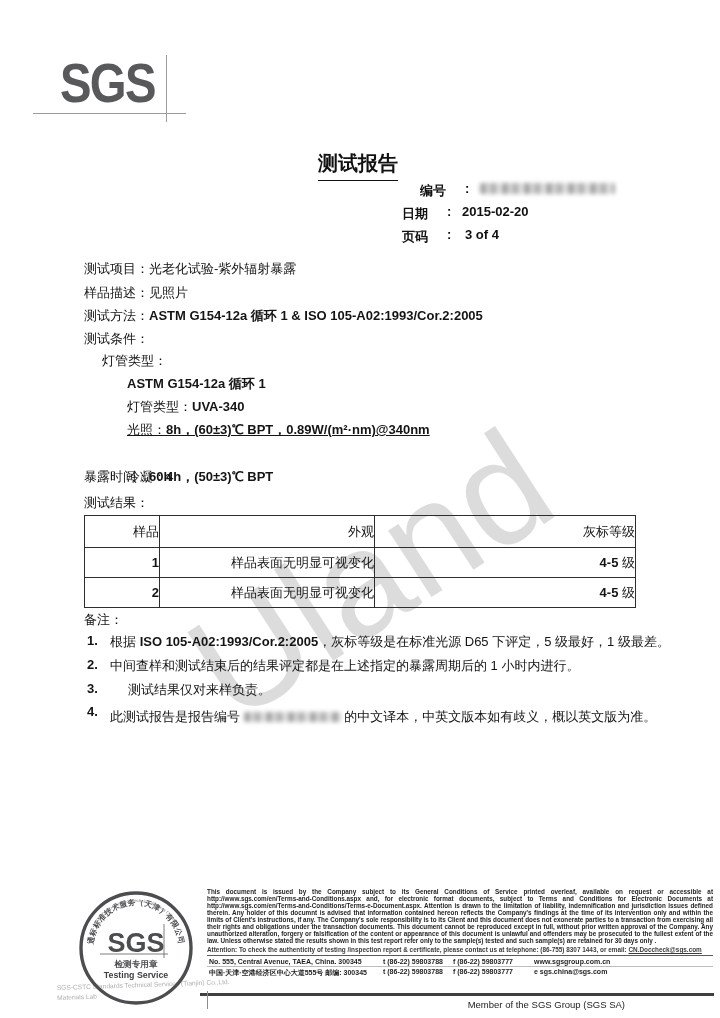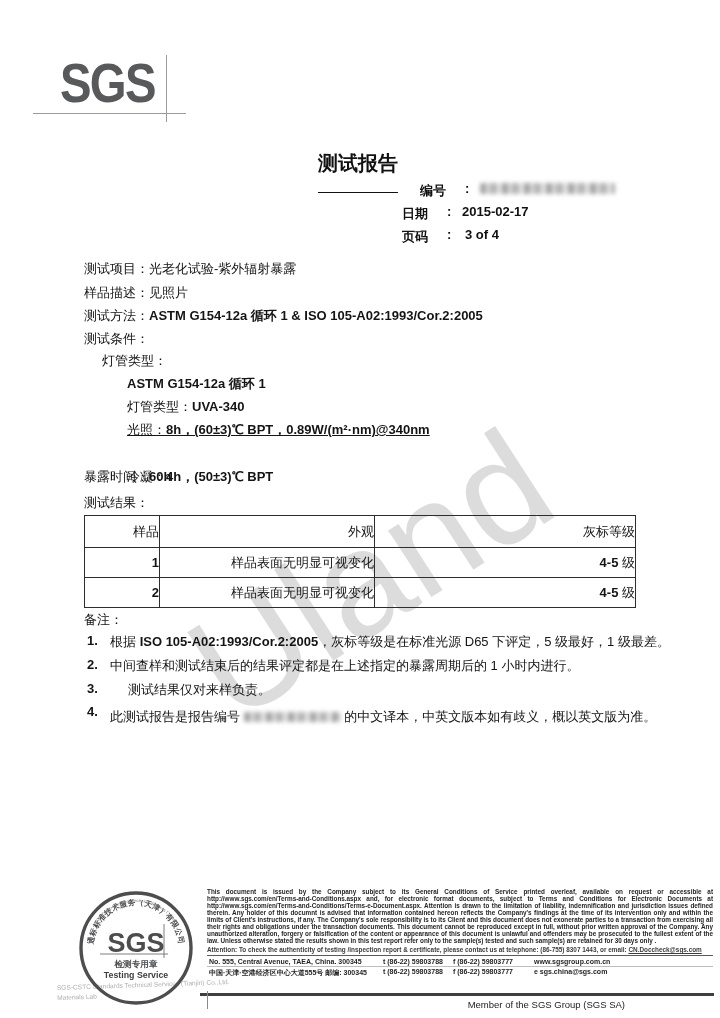--- a/index.html
+++ b/index.html
@@ -6,21 +6,21 @@
   .page{position:relative;width:720px;height:1018px;background:#ffffff;overflow:hidden;
         font-family:"Liberation Sans",sans-serif;color:#1b1b1b;}
   .abs{position:absolute;}
   
   .logo-text{left:60px;top:56px;font-size:55px;font-weight:bold;color:#58595b;
              letter-spacing:-2px;line-height:55px;transform:scaleX(.86);transform-origin:left top;z-index:1;}
   .logo-hline{left:33px;top:113px;width:153px;height:1px;background:#9b9b9b;z-index:1;}
   .logo-vline{left:166px;top:55px;width:1px;height:67px;background:#9b9b9b;z-index:1;}
   
   .doc-title{left:318px;top:150px;font-size:20px;font-weight:bold;color:#111;
-             border-bottom:1.5px solid #111;padding-bottom:15px;z-index:1;}
+             border-bottom:1.5px solid #111;padding-bottom:3px;z-index:1;}
   .meta-label{font-size:13px;font-weight:bold;color:#111;}
   .meta-colon{font-size:13px;font-weight:bold;color:#111;}
   .meta-value{font-size:13px;font-weight:bold;color:#111;}
   .blur-box{display:inline-block;height:11px;border-radius:2px;opacity:.8;
             background:repeating-linear-gradient(90deg,#8f8f8f 0 6px,#cfcfcf 6px 10px,#a3a3a3 10px 17px,#dcdcdc 17px 22px);
             filter:blur(2px);}
   
   .bline{font-size:13px;color:#141414;white-space:nowrap;z-index:1;}
   .bline .lbl{color:#141414;}
   .lat{font-weight:bold;}
@@ -67,21 +67,21 @@
   <div class="abs doc-title">测试报告</div>
 
   <div class="abs" style="left:420px;top:181px;">
     <span class="meta-label">编号</span>
     <span class="meta-colon" style="position:absolute;left:45px;">:</span>
     <span class="blur-box" style="position:absolute;left:60px;top:2px;width:135px;"></span>
   </div>
   <div class="abs" style="left:402px;top:204px;">
     <span class="meta-label">日期</span>
     <span class="meta-colon" style="position:absolute;left:45px;">:</span>
-    <span class="meta-value" style="position:absolute;left:60px;white-space:nowrap;">2015-02-17</span>
+    <span class="meta-value" style="position:absolute;left:60px;white-space:nowrap;">2015-02-20</span>
   </div>
   <div class="abs" style="left:402px;top:227px;">
     <span class="meta-label">页码</span>
     <span class="meta-colon" style="position:absolute;left:45px;">:</span>
     <span class="meta-value" style="position:absolute;left:63px;white-space:nowrap;">3 of 4</span>
   </div>
 
   <div class="abs bline" style="left:84px;top:260px;">
     <span class="lbl">测试项目：</span><span>光老化试验-紫外辐射暴露</span>
   </div>

